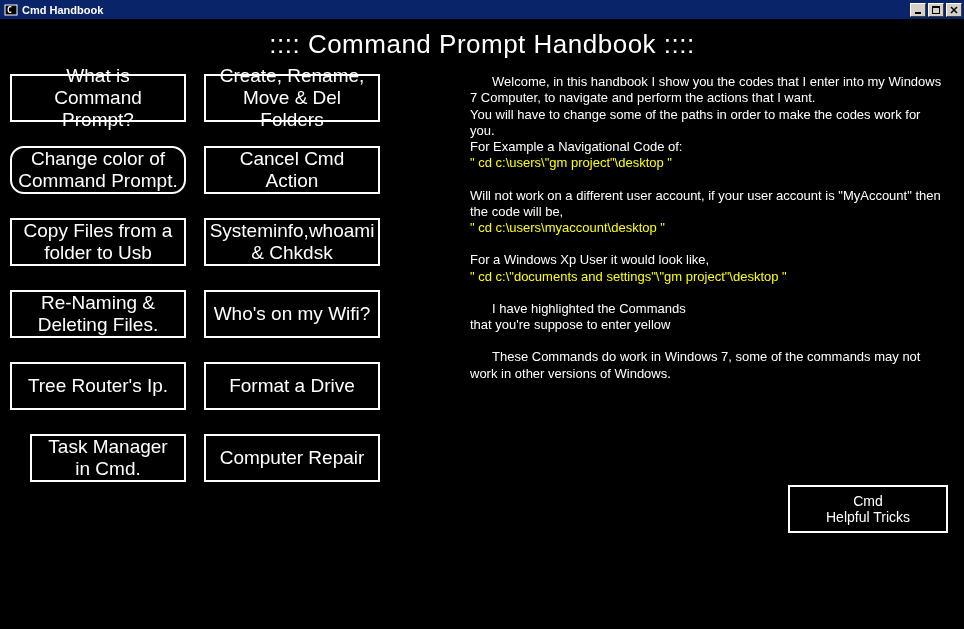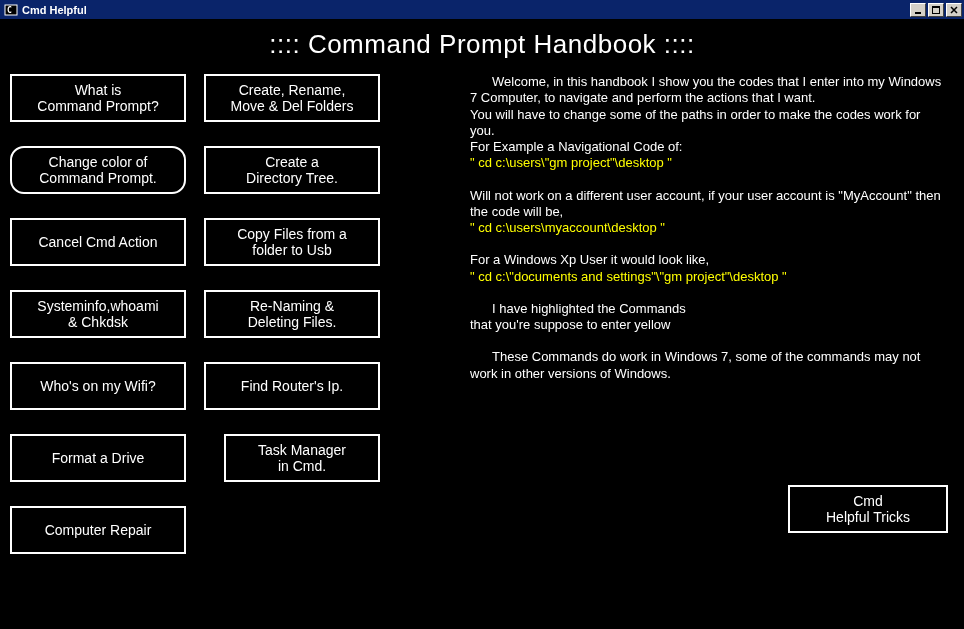--- a/index.html
+++ b/index.html
@@ -65,21 +65,21 @@
     grid-template-columns: 176px 176px;
     grid-auto-rows: 48px;
     column-gap: 18px;
     row-gap: 24px;
     margin-left: 0;
   }
   .topic-btn {
     border: 2px solid #fff;
     background: #000;
     color: #fff;
-    font-size: 14px;
+    font-size: 19px;
     line-height: 1.15;
     display: flex;
     align-items: center;
     justify-content: center;
     text-align: center;
     padding: 14px 6px;
     cursor: pointer;
     font-family: Arial, Helvetica, sans-serif;
   }
 
@@ -117,21 +117,21 @@
 <body>
 
 <div class="titlebar">
   <div class="titlebar-left">
     <span class="app-icon">
       <svg width="14" height="14" viewBox="0 0 14 14">
         <rect x="1" y="2" width="12" height="10" fill="#000" stroke="#fff" stroke-width="1"></rect>
         <text x="3" y="10" font-size="8" fill="#fff" font-family="monospace">C</text>
       </svg>
     </span>
-    <span>Cmd Helpful</span>
+    <span>Cmd Handbook</span>
   </div>
   <div class="win-controls">
     <div class="win-btn">
       <svg width="8" height="8" viewBox="0 0 8 8">
           <rect x="1" y="6" width="6" height="2" fill="#000"></rect>
         </svg>
     </div>
     <div class="win-btn">
       <svg width="8" height="8" viewBox="0 0 8 8">
           <rect x="0.5" y="0.5" width="7" height="7" fill="none" stroke="#000" stroke-width="1"></rect>
@@ -151,31 +151,29 @@
   <div class="heading">::::   Command Prompt Handbook   ::::</div>
 
   <div class="main-area">
     <div class="btn-grid" id="btn-grid">
         <div class="topic-btn" style="white-space: pre-line;">What is
 Command Prompt?</div>
         <div class="topic-btn" style="white-space: pre-line;">Create, Rename,
 Move &amp; Del Folders</div>
         <div class="topic-btn" style="white-space: pre-line; border-radius: 14px;">Change color of
 Command Prompt.</div>
-        <div class="topic-btn" style="white-space: pre-line;">Create a
-Directory Tree.</div>
         <div class="topic-btn" style="white-space: pre-line;">Cancel Cmd Action</div>
         <div class="topic-btn" style="white-space: pre-line;">Copy Files from a
 folder to Usb</div>
         <div class="topic-btn" style="white-space: pre-line;">Systeminfo,whoami
 &amp; Chkdsk</div>
         <div class="topic-btn" style="white-space: pre-line;">Re-Naming &amp;
 Deleting Files.</div>
         <div class="topic-btn" style="white-space: pre-line;">Who's on my Wifi?</div>
-        <div class="topic-btn" style="white-space: pre-line;">Find Router's Ip.</div>
+        <div class="topic-btn" style="white-space: pre-line;">Tree Router's Ip.</div>
         <div class="topic-btn" style="white-space: pre-line;">Format a Drive</div>
         <div class="topic-btn" style="white-space: pre-line; margin-left: 20px;">Task Manager
 in Cmd.</div>
         <div class="topic-btn" style="white-space: pre-line;">Computer Repair</div>
       </div>
 
     <div class="content">
       <p class="indent">Welcome, in this handbook I show you the codes that I enter into my Windows 7 Computer, to navigate and perform the actions that I want.</p>
       <p>You will have to change some of the paths in order to make the codes work for you.</p>
       <p>For Example a Navigational Code of:</p>

